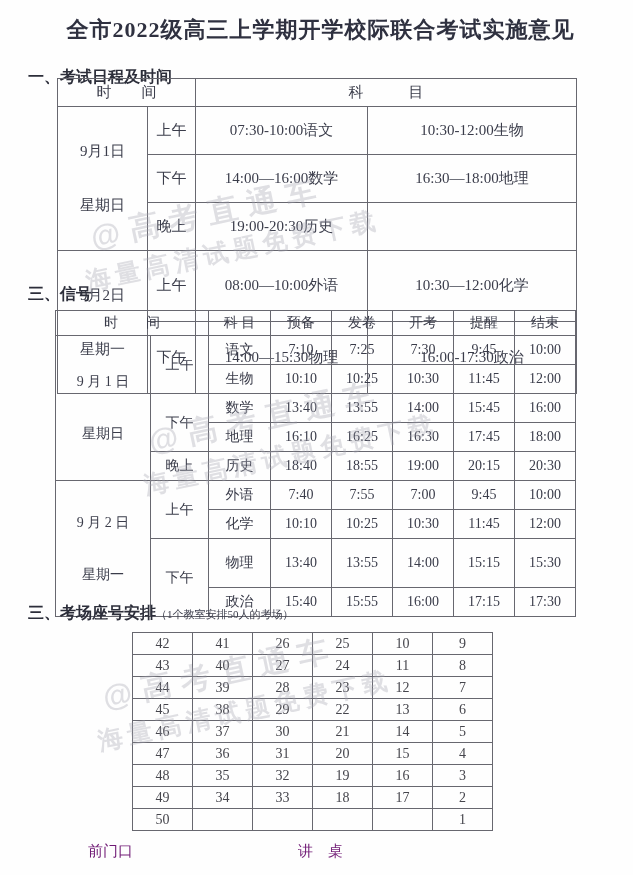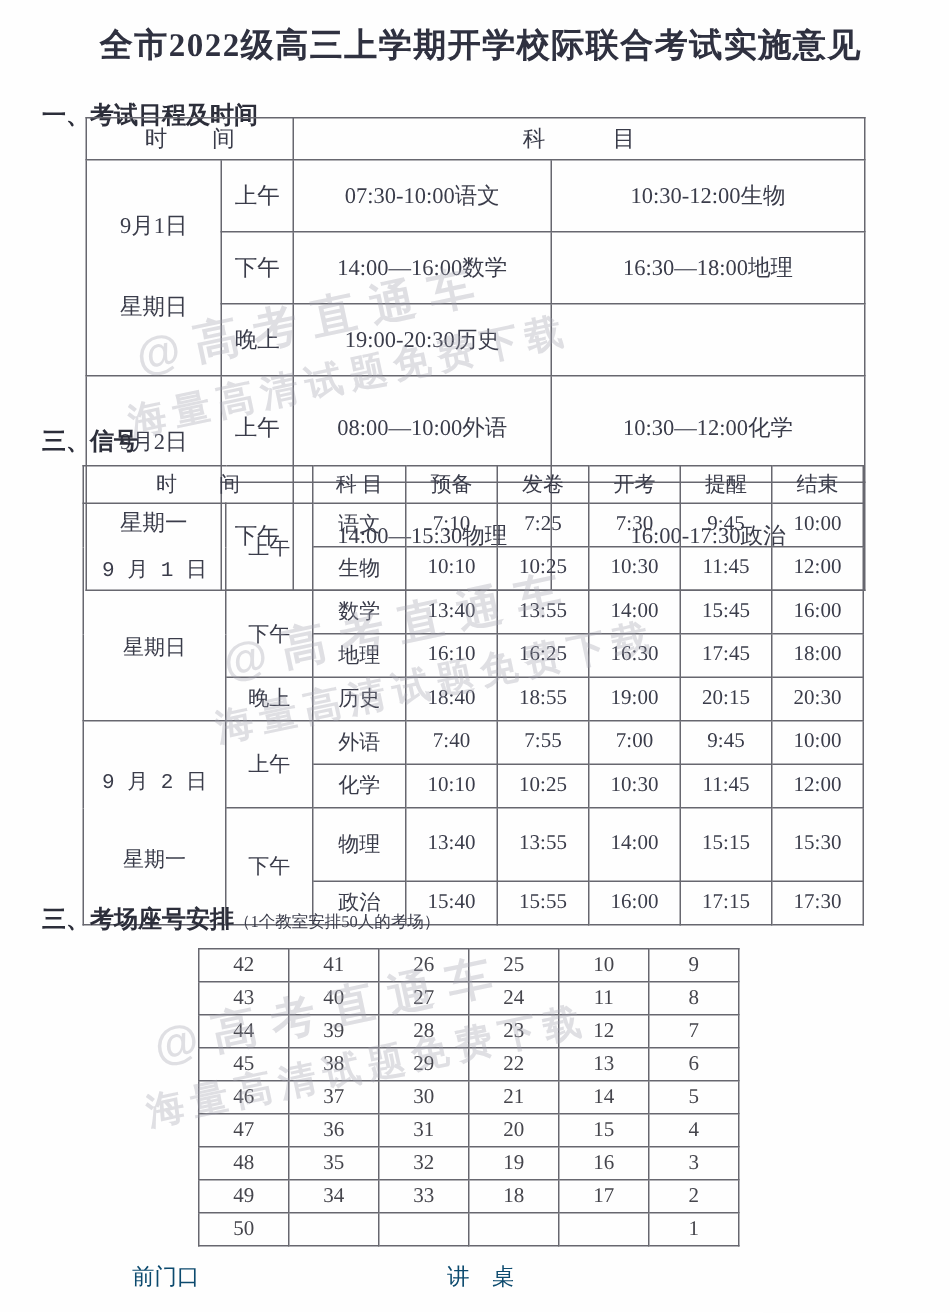--- a/index.html
+++ b/index.html
@@ -38,28 +38,28 @@
   .schedule td{font-size:15px;color:#3a3c4a;}
   .schedule tr{height:33px;}
   .schedule tr.hdr{height:28px;}
   .date-cell div{line-height:1.35;}
 
   
   .signals{position:absolute;left:55px;top:310px;width:520px;}
   .signals td{font-size:14px;color:#3a3c4a;}
   .signals tr{height:29px;}
   .signals tr.hdr{height:25px;}
-  .signals .date-cell div{line-height:1.4;font-family:Liberation Mono, monospace;}
+  .signals .date-cell div{line-height:1.4;}
 
   
   .seats{position:absolute;left:132px;top:632px;width:360px;}
   .seats td{font-size:14px;color:#45454c;height:21px;}
 
   .floor-label{
-    position:absolute;font-size:15px;color:#0c4a6e;white-space:pre;
+    position:absolute;font-size:15px;color:#701a75;white-space:pre;
   }
   #front-door{left:88px;top:842px;}
   #podium{left:298px;top:842px;}
 
   .watermark{
     position:absolute;transform:rotate(-12deg);pointer-events:none;z-index:10;
     font-family:"Liberation Sans", sans-serif;font-weight:700;
     color:rgba(163,163,176,0.34);
   }
   .watermark .wm-line1{display:block;font-size:30px;letter-spacing:10px;}

